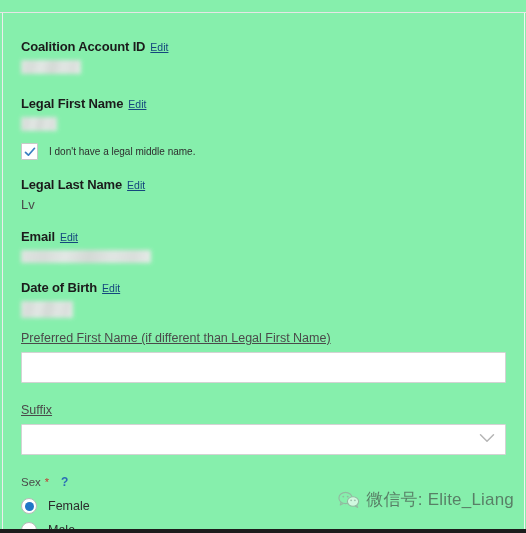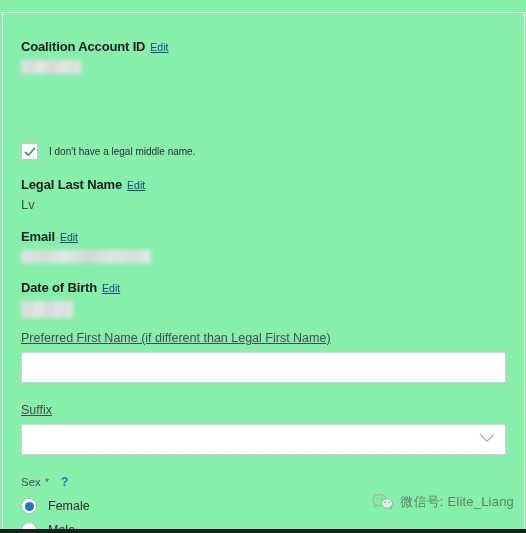--- a/index.html
+++ b/index.html
@@ -248,21 +248,21 @@
     position: absolute;
     right: 12px;
     bottom: 22px;
     display: flex;
     align-items: center;
     gap: 6px;
     opacity: 0.62;
     pointer-events: none;
   }
   .wm-text {
-    font-size: 13px;
+    font-size: 17px;
     color: #3c3c3c;
     letter-spacing: 0.2px;
     white-space: nowrap;
   }
 </style>
 </head>
 <body>
 
 <div class="page-frame">
 
@@ -272,20 +272,26 @@
 
   <div class="form-body">
 
     <div class="ro-field" style="top:24px;">
       <div>
         <span class="ro-label">Coalition Account ID</span><span class="edit-link">Edit</span>
       </div>
       <div class="redact" style="width:60px;height:14px;"></div>
     </div>
 
+    <div class="ro-field" style="top:81px;">
+      <div>
+        <span class="ro-label">Legal First Name</span><span class="edit-link">Edit</span>
+      </div>
+      <div class="redact" style="width:36px;height:14px;"></div>
+    </div>
 
     <div class="cb-row" style="top:130px;">
       <span class="cb-box">
         <svg width="12" height="12" viewBox="0 0 12 12">
           <path d="M1.5 6.3 L4.4 9.2 L10.5 2.3" fill="none" stroke="#3a7fc1" stroke-width="1.7" stroke-linecap="round" stroke-linejoin="round"></path>
         </svg>
       </span>
       <span class="cb-text">I don't have a legal middle name.</span>
     </div>
 

